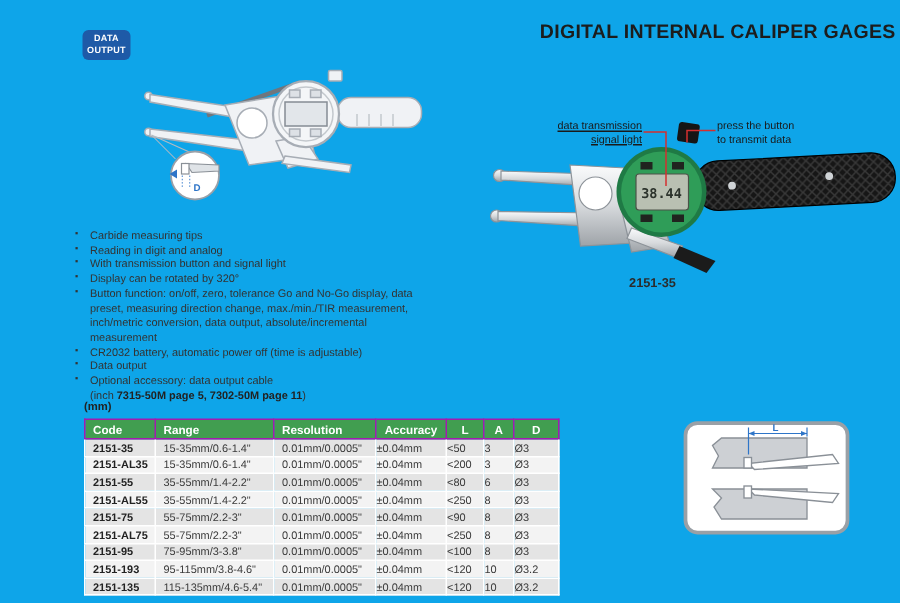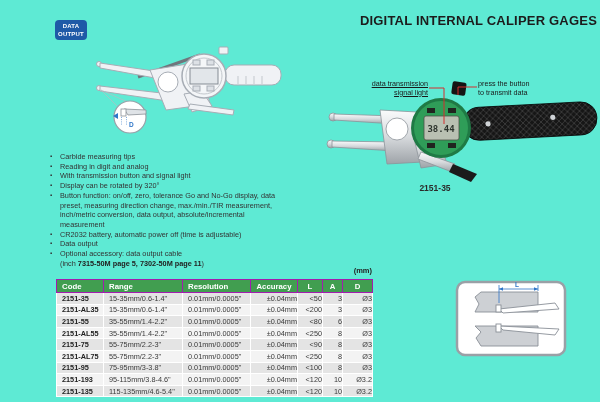--- a/index.html
+++ b/index.html
@@ -1,17 +1,17 @@
 <!DOCTYPE html>
 <html><head>
 <meta charset="utf-8">
 <style>
   html,body{margin:0;padding:0;}
   body{width:600px;height:402px;background:#ffffff;font-family:"Liberation Sans",sans-serif;position:relative;overflow:hidden;}
-  #page{position:absolute;inset:0;width:600px;height:402px;background:#5eead4;}
+  #page{position:absolute;inset:0;width:600px;height:402px;background:#0ea5e9;}
 
   
   .badge{position:absolute;left:55px;top:20px;width:32px;height:17px;background:#1e5aa7;border-radius:4px;
          color:#fff;font-weight:bold;font-size:6px;line-height:7.5px;text-align:center;padding-top:3px;letter-spacing:.2px;}
 
   
   .title{position:absolute;top:13px;right:3px;font-size:13px;font-weight:bold;color:#1c1c1c;letter-spacing:.2px;}
 
   
   .ann{position:absolute;font-size:7.2px;line-height:8.6px;color:#1a1a1a;}
@@ -20,28 +20,28 @@
   .model-label{position:absolute;left:400px;top:183px;width:70px;text-align:center;font-size:8.5px;font-weight:bold;color:#2b2b2b;}
 
   
   .features{position:absolute;left:50px;top:152px;width:232px;list-style:none;margin:0;padding:0;}
   .feat{position:relative;padding-left:10px;font-size:7.3px;line-height:9.7px;color:#333;}
   .blt{position:absolute;left:0;top:0;font-size:6px;color:#333;}
   .note{font-size:7.3px;line-height:9.7px;color:#333;}
   .note b{color:#222;}
 
   
-  .mm{position:absolute;left:56px;top:266px;width:316px;text-align:right;font-size:7.5px;font-weight:bold;color:#222;}
+  .mm{position:absolute;left:56px;top:266px;width:316px;text-align:left;font-size:7.5px;font-weight:bold;color:#222;}
   table.spec{position:absolute;left:56px;top:279px;width:316px;border-collapse:collapse;table-layout:fixed;}
   table.spec th{background:#419e50;color:#fff;font-size:7.8px;font-weight:bold;height:12px;padding:0;border:1px solid #a21caf;}
   table.spec td{font-size:7.3px;color:#3a3a3a;height:10.6px;padding:0;border:1px solid #fff;}
   table.spec th:nth-child(-n+3){text-align:left;padding-left:5px;}
   table.spec th:nth-child(n+4){text-align:center;}
   table.spec td:nth-child(-n+3){text-align:left;padding-left:5px;}
-  table.spec td:nth-child(n+4){text-align:right;}
+  table.spec td:nth-child(n+4){text-align:left;}
   table.spec td:first-child{font-weight:bold;color:#222;}
   table.spec tbody tr:nth-child(odd) td{background:#e4e4e4;}
   table.spec tbody tr:nth-child(even) td{background:#f3f3f3;}
 
   svg{position:absolute;}
   .lcd-txt{font-family:"DejaVu Sans Mono",monospace;font-size:9px;font-weight:bold;fill:#2c332c;}
   .dim-txt{font-family:"Liberation Sans",sans-serif;font-size:6.5px;font-weight:bold;fill:#2e75c8;}
 </style>
 </head>
 <body>

